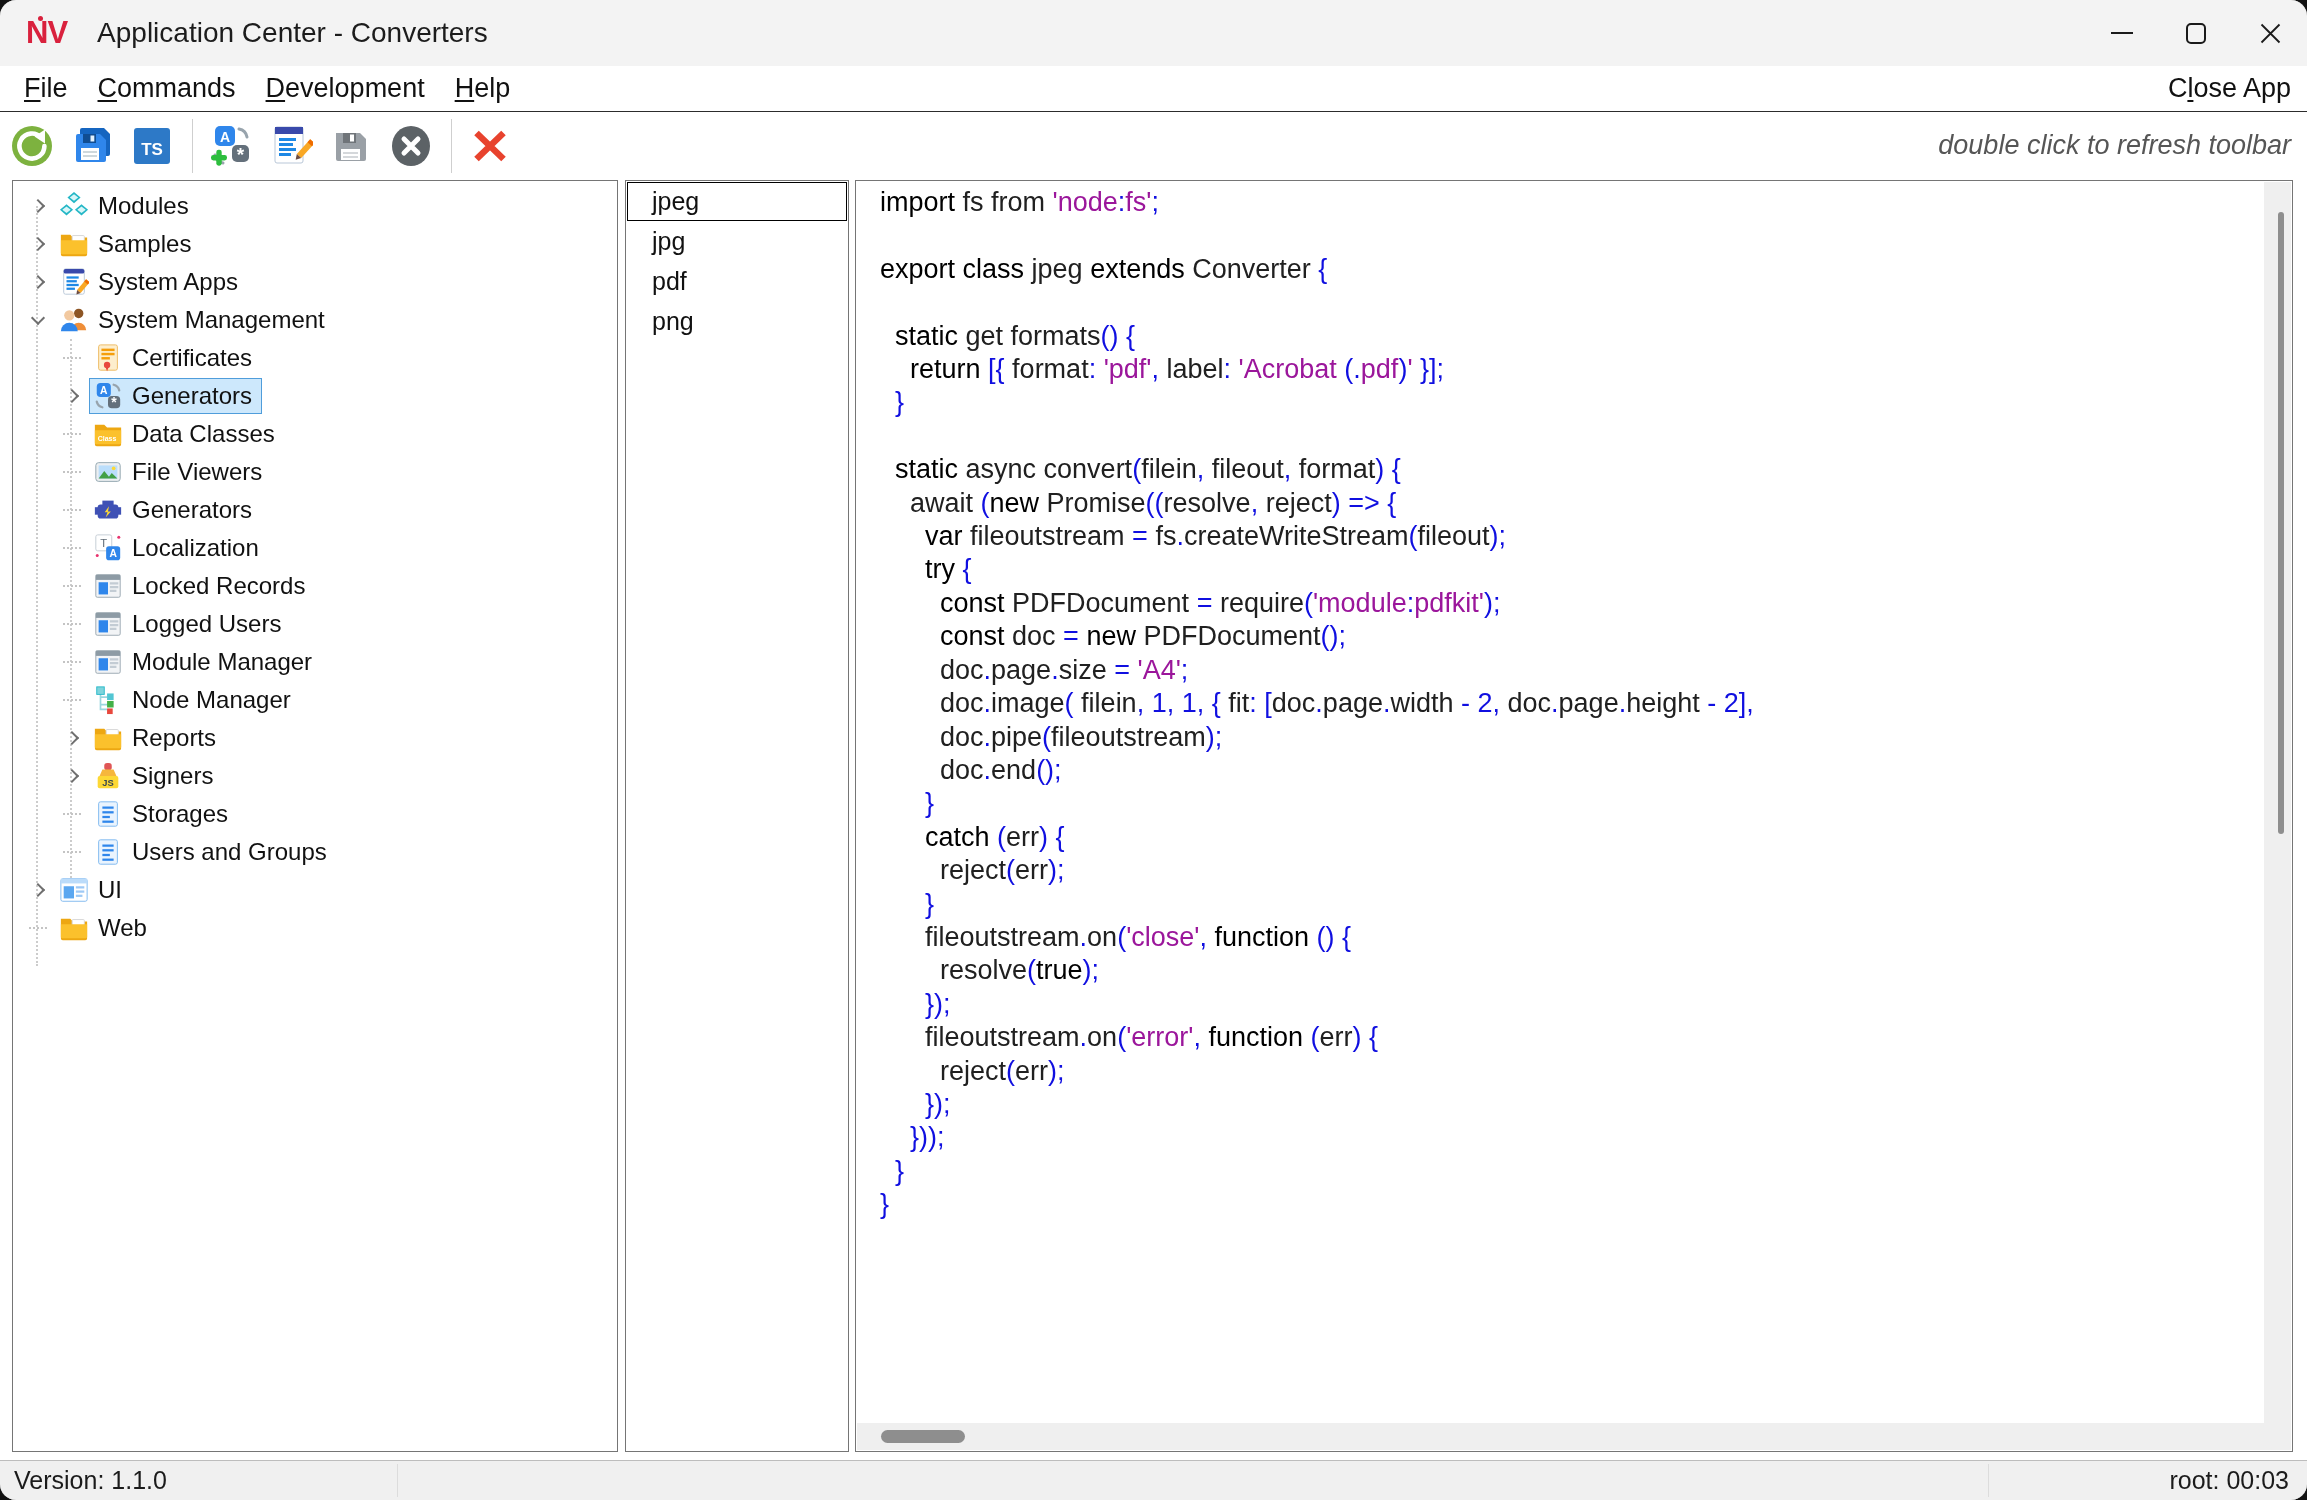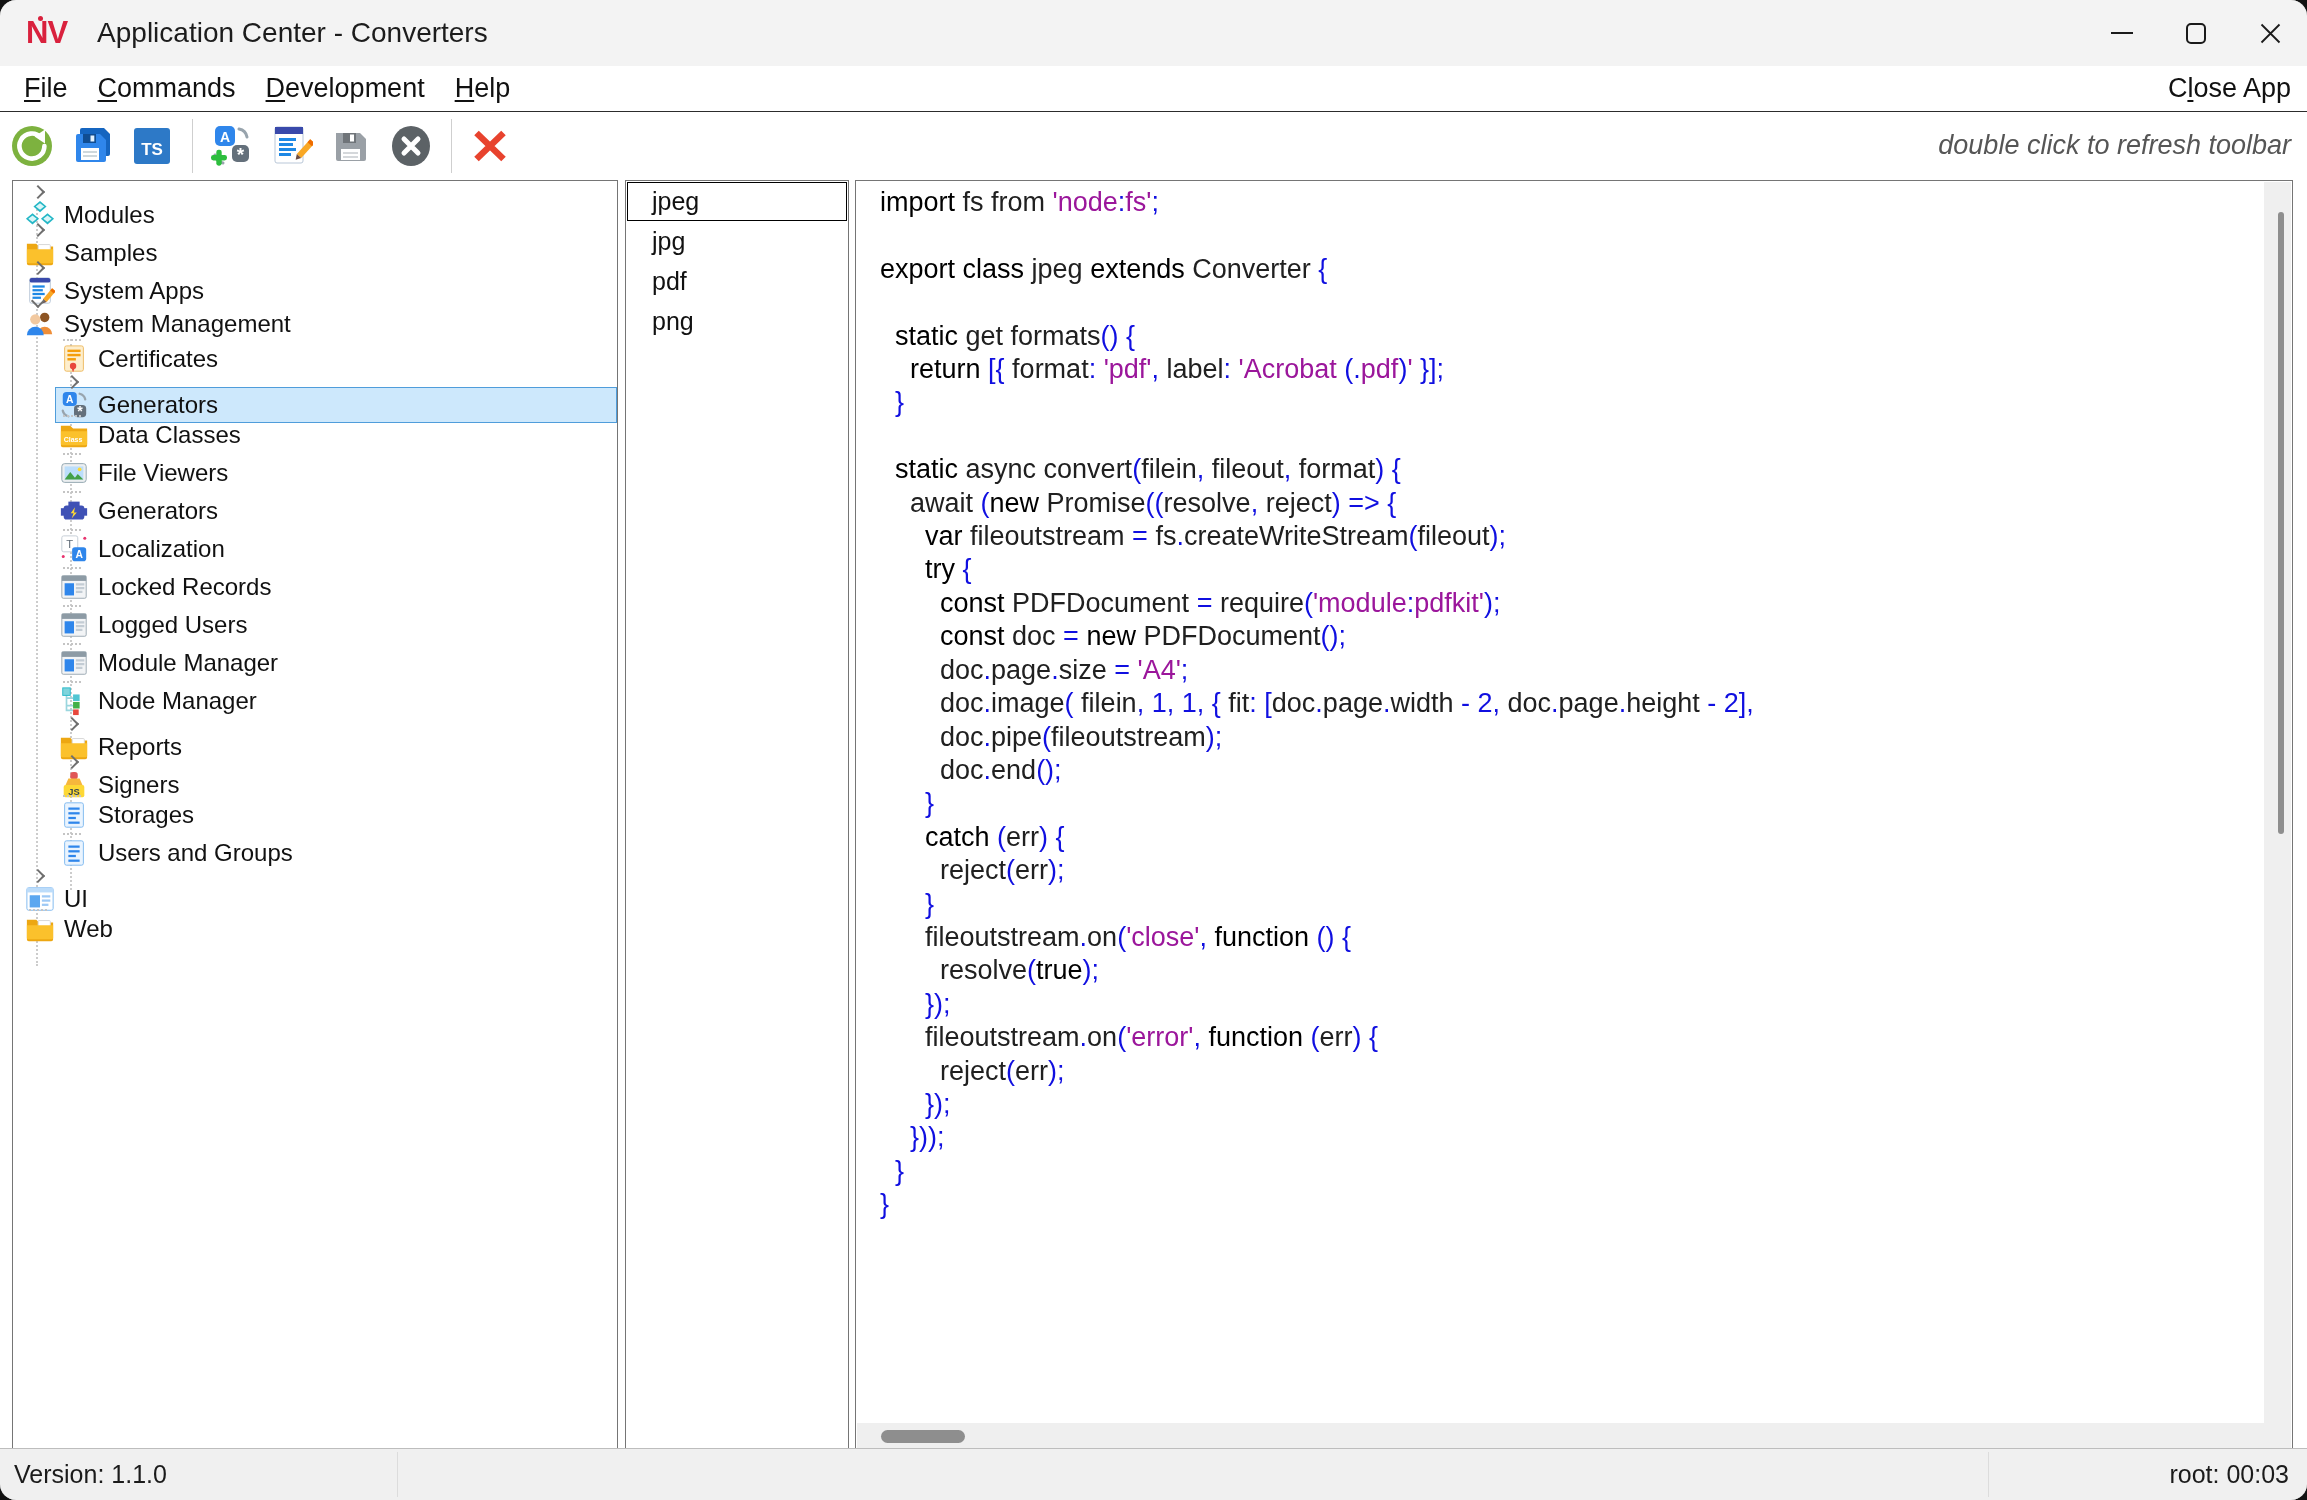--- a/index.html
+++ b/index.html
@@ -34,21 +34,21 @@
   .thint{margin-left:auto;padding-right:16px;font-size:27px;font-style:italic;color:#565656;}
 
   
   .content{flex:1;position:relative;background:#fff;}
   .panel{position:absolute;top:1px;height:1272px;background:#fff;border:1px solid #757575;}
   .tree-panel{left:12px;width:606px;overflow:hidden;padding-top:6px;}
   .list-panel{left:625px;width:224px;overflow:hidden;}
   .code-panel{left:855px;width:1438px;overflow:hidden;}
 
   
-  .trow{display:flex;height:38px;position:relative;padding-left:8px;font-size:24px;color:#111;white-space:nowrap;flex-direction:column;}
+  .trow{display:flex;align-items:center;height:38px;position:relative;padding-left:8px;font-size:24px;color:#111;white-space:nowrap;}
   .trow.lvl1{padding-left:42px;}
   .slot{width:34px;flex:none;display:flex;align-items:center;justify-content:center;}
   .chev{width:10px;height:10px;border-right:2px solid #6f6f6f;border-bottom:2px solid #6f6f6f;display:inline-block;}
   .chev.r{transform:rotate(-45deg);}
   .chev.d{transform:rotate(45deg);margin-top:-5px;}
   .stub{width:18px;height:0;border-top:2px dotted #c4c4c4;}
   .tbody{display:flex;align-items:center;padding:2px 9px 2px 3px;border:1px solid transparent;}
   .tbody.sel{background:var(--sel-bg);border-color:var(--sel-border);}
   .ti{width:30px;height:30px;flex:none;margin-right:9px;position:relative;}
   .ti svg{width:100%;height:100%;display:block;}
@@ -67,21 +67,21 @@
   .tk-k{font-weight:normal;color:var(--c-kw);}
   .tk-i{color:var(--c-id);}
   .tk-s{color:var(--c-str);}
   .tk-p{color:var(--c-punc);}
   .hscroll{position:absolute;left:1px;right:1px;bottom:1px;height:27px;background:#efefef;}
   .hthumb{position:absolute;left:24px;top:7px;width:84px;height:13px;border-radius:7px;background:#8e8e8e;}
   .vscroll{position:absolute;top:1px;right:1px;bottom:28px;width:27px;background:#efefef;}
   .vthumb{position:absolute;right:7px;top:30px;width:6px;height:622px;border-radius:3px;background:#8e8e8e;}
 
   
-  .statusbar{height:52px;flex:none;background:#f0f0f0;border-top:1px solid #bdbdbd;position:relative;
+  .statusbar{height:40px;flex:none;background:#f0f0f0;border-top:1px solid #bdbdbd;position:relative;
              display:flex;align-items:center;font-size:25px;color:#1b1b1b;}
   .st-left{padding-left:14px;}
   .st-right{margin-left:auto;padding-right:18px;}
   .st-sep{position:absolute;top:3px;bottom:3px;width:1px;background:#dcdcdc;}
   .st-sep.s1{left:397px;} .st-sep.s2{left:1988px;}
 </style>
 </head>
 <body>
 
 <div class="screen">

